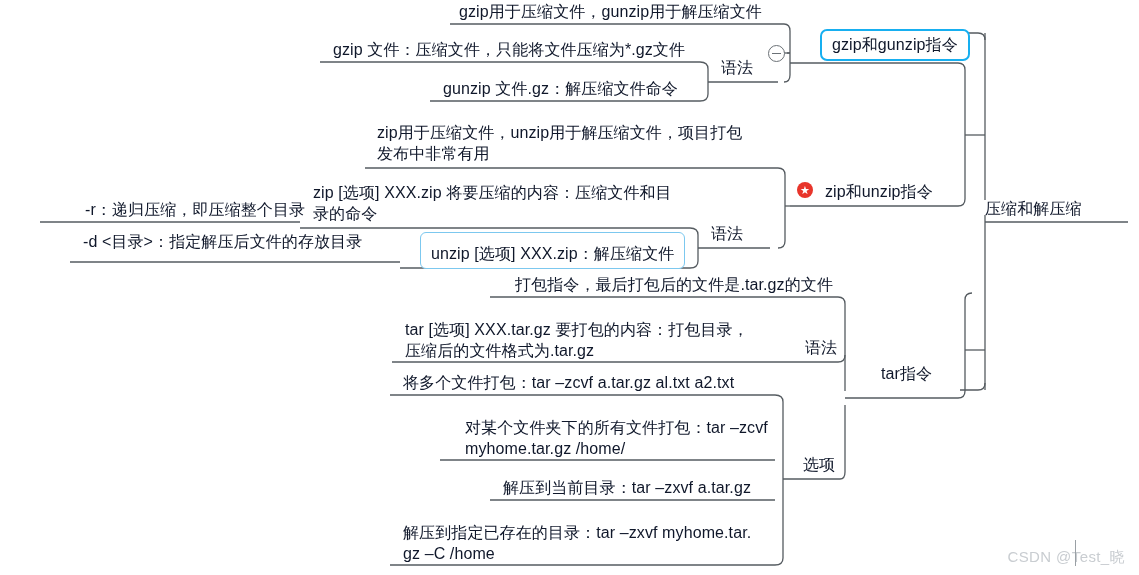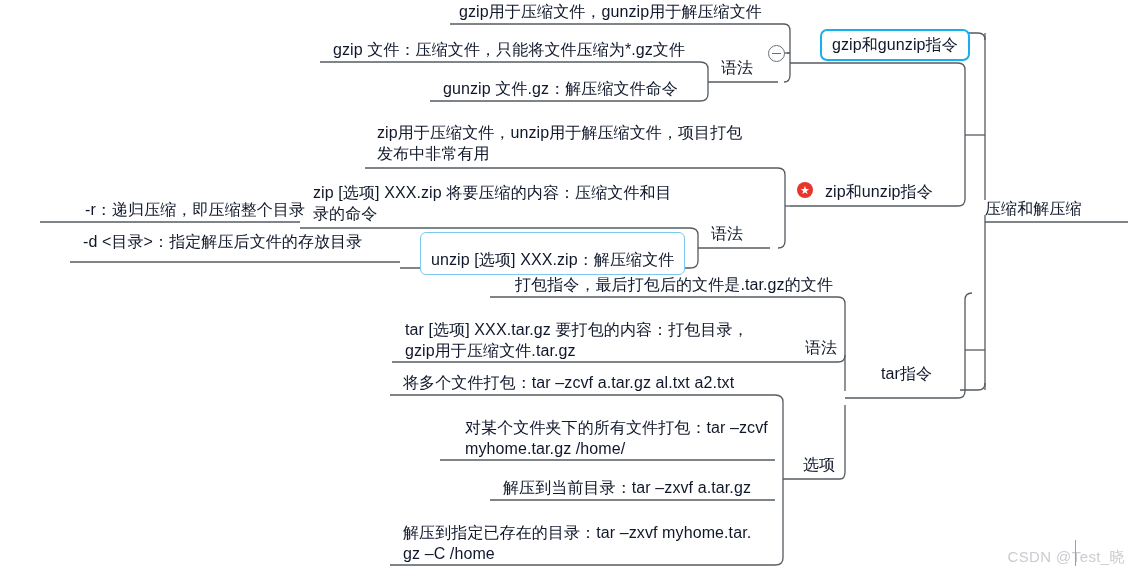--- a/index.html
+++ b/index.html
@@ -32,21 +32,21 @@
     border-radius:7px;
     padding:3px 10px 4px 10px;
     background:#ffffff;
     z-index:6;
     margin-left:28px;
   }
   
   .node.hov{
     border:1.4px solid #7cc8ef;
     border-radius:6px;
-    padding:16px 10px 4px 10px;
+    padding:10px 10px 4px 10px;
     background:#ffffff;
     z-index:6;
   }
 
   
   .toggle{
     position:absolute;
     width:17px;height:17px;
     border:1.3px solid #6b7176;
     border-radius:50%;
@@ -188,21 +188,21 @@
   <div class="node" style="left:76px;top:230px;">-d &lt;目录&gt;：指定解压后文件的存放目录</div>
 
   <div class="node" style="left:874px;top:362px;">tar指令</div>
 
   <div class="node" style="left:508px;top:273px;">打包指令，最后打包后的文件是.tar.gz的文件</div>
 
   <div class="node" style="left:798px;top:336px;">语法</div>
   <div class="node" style="left:796px;top:453px;">选项</div>
 
   <div class="node" style="left:398px;top:318px;">tar [选项] XXX.tar.gz 要打包的内容：打包目录，
-gzip用于压缩文件.tar.gz</div>
+压缩后的文件格式为.tar.gz</div>
 
   <div class="node" style="left:396px;top:371px;">将多个文件打包：tar –zcvf  a.tar.gz al.txt a2.txt</div>
   <div class="node" style="left:446px;top:416px;margin-left:12px;">对某个文件夹下的所有文件打包：tar –zcvf
 myhome.tar.gz /home/</div>
   <div class="node" style="left:496px;top:476px;">解压到当前目录：tar –zxvf a.tar.gz</div>
   <div class="node" style="left:396px;top:521px;">解压到指定已存在的目录：tar –zxvf myhome.tar.
 gz –C /home</div>
 
   <div class="watermark">CSDN @Test_晓</div>
   <div class="caret" style="left:1075px;top:540px;"></div>

